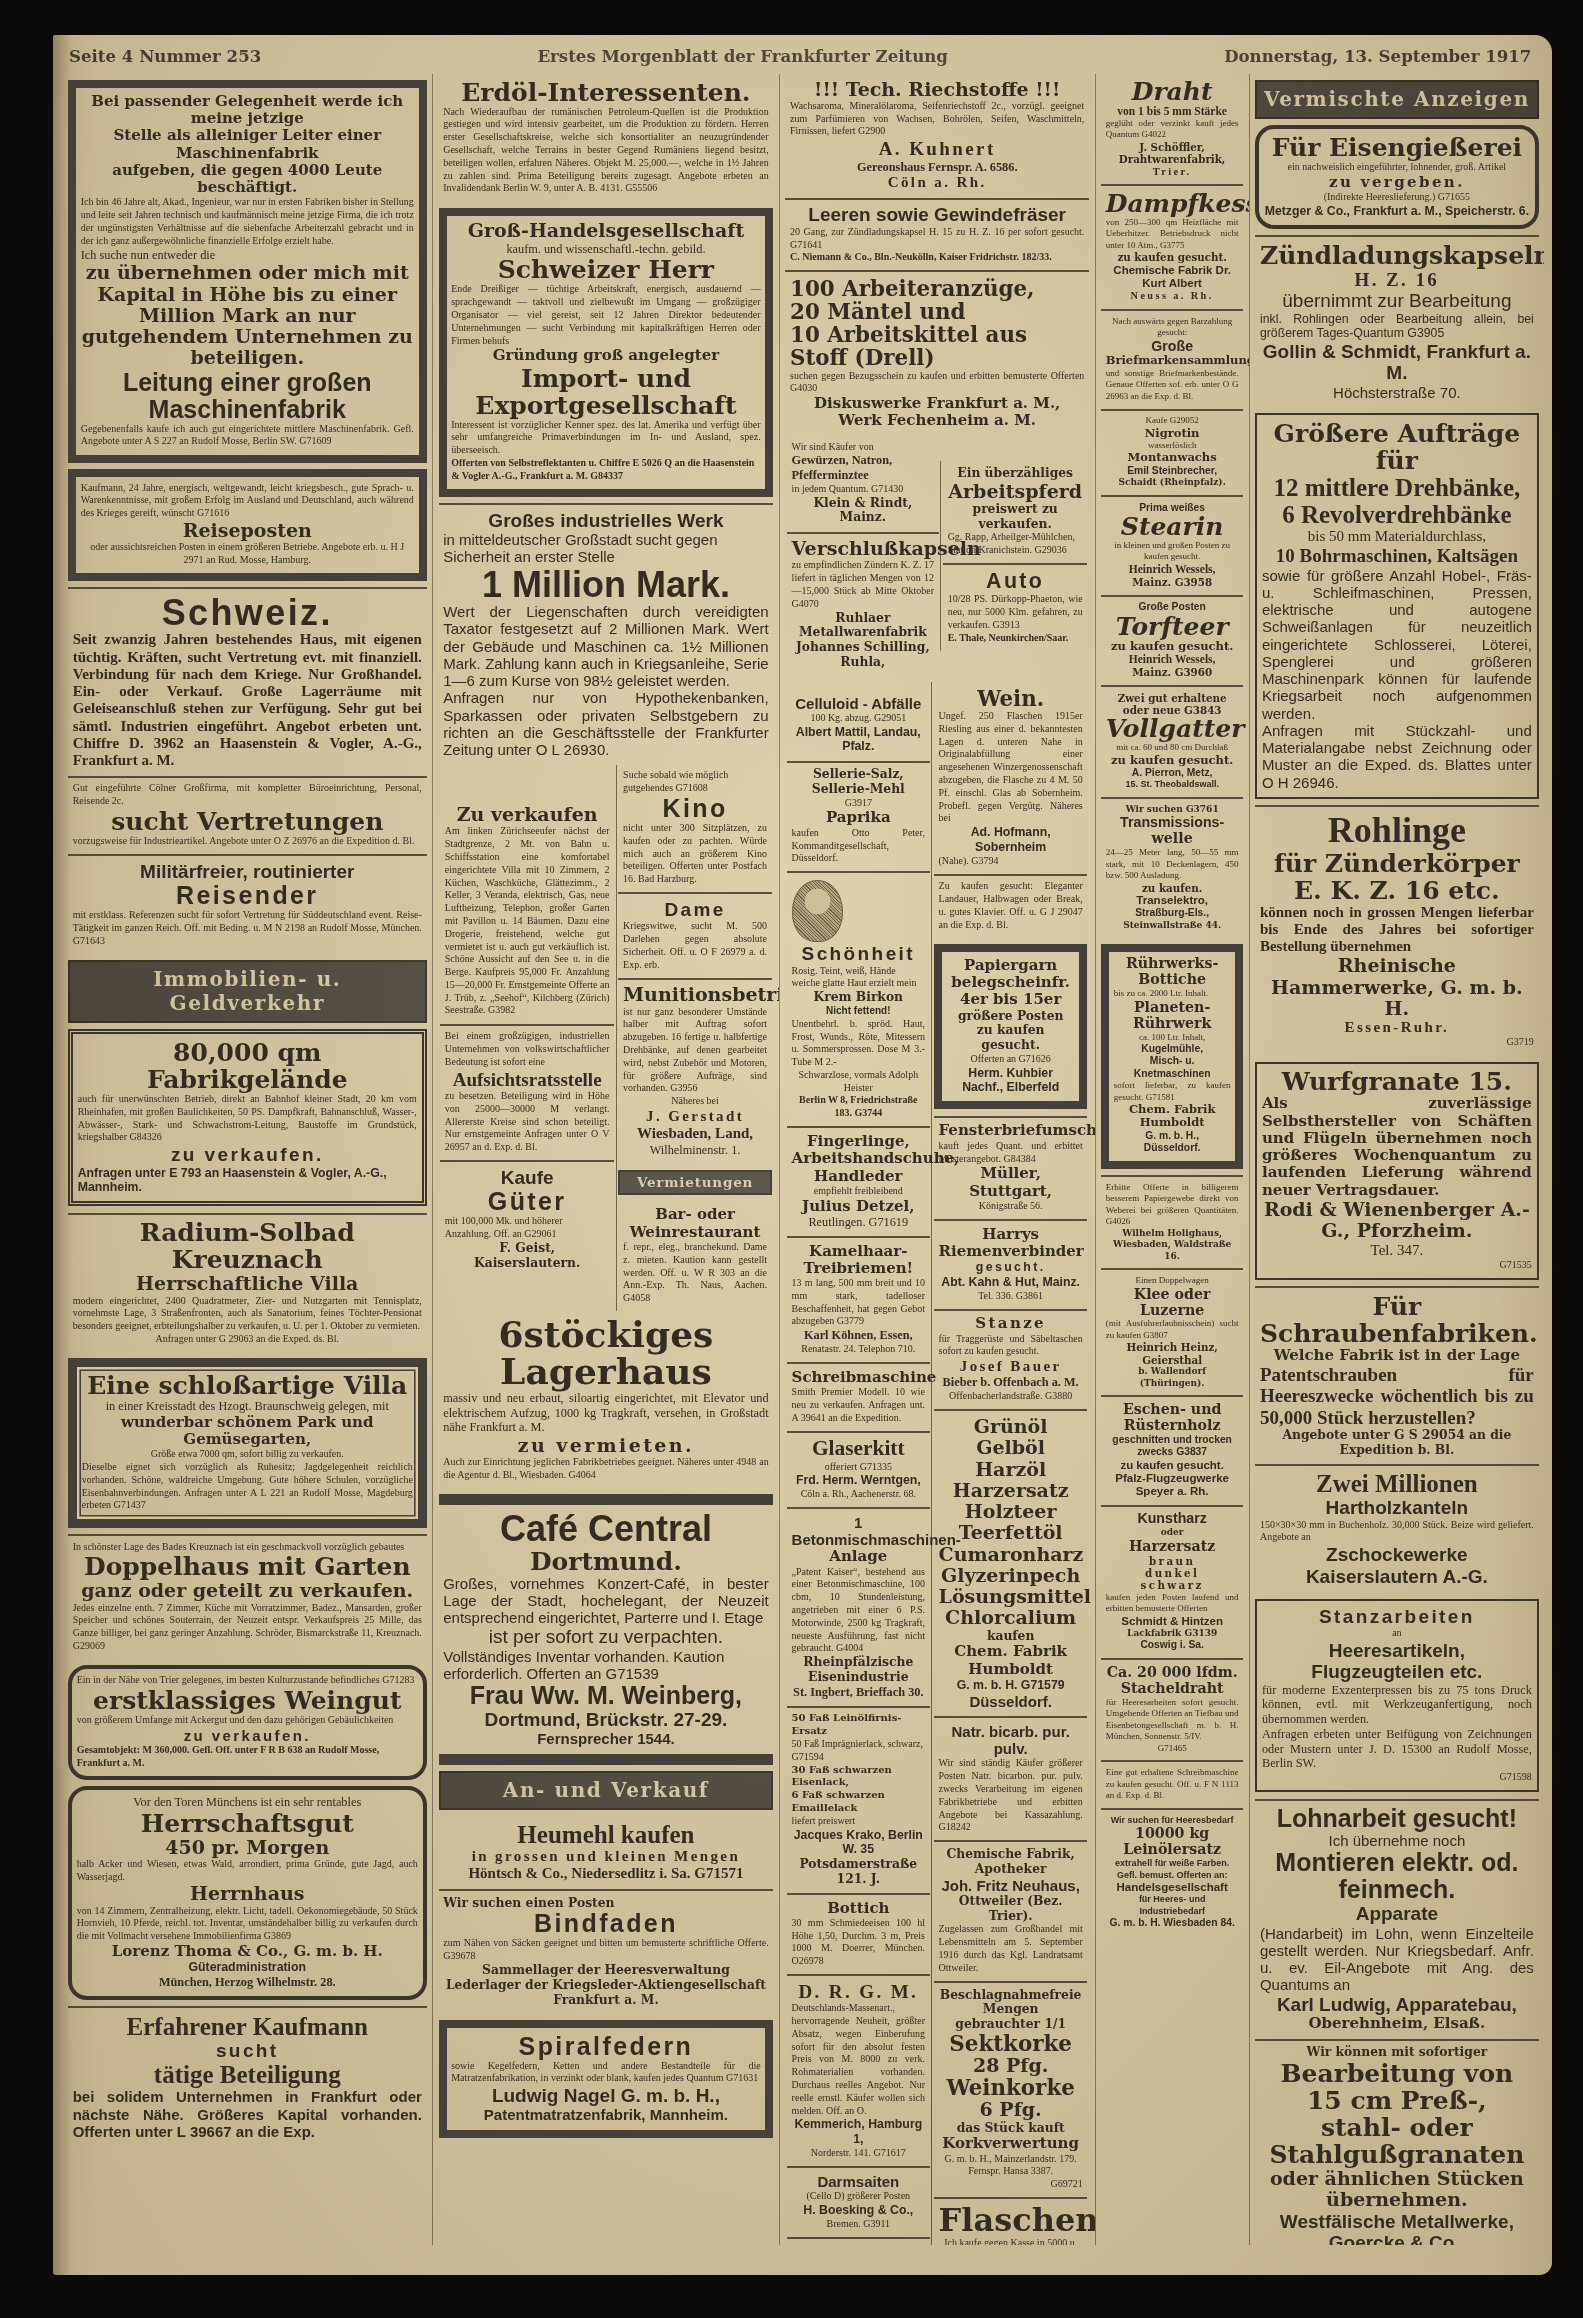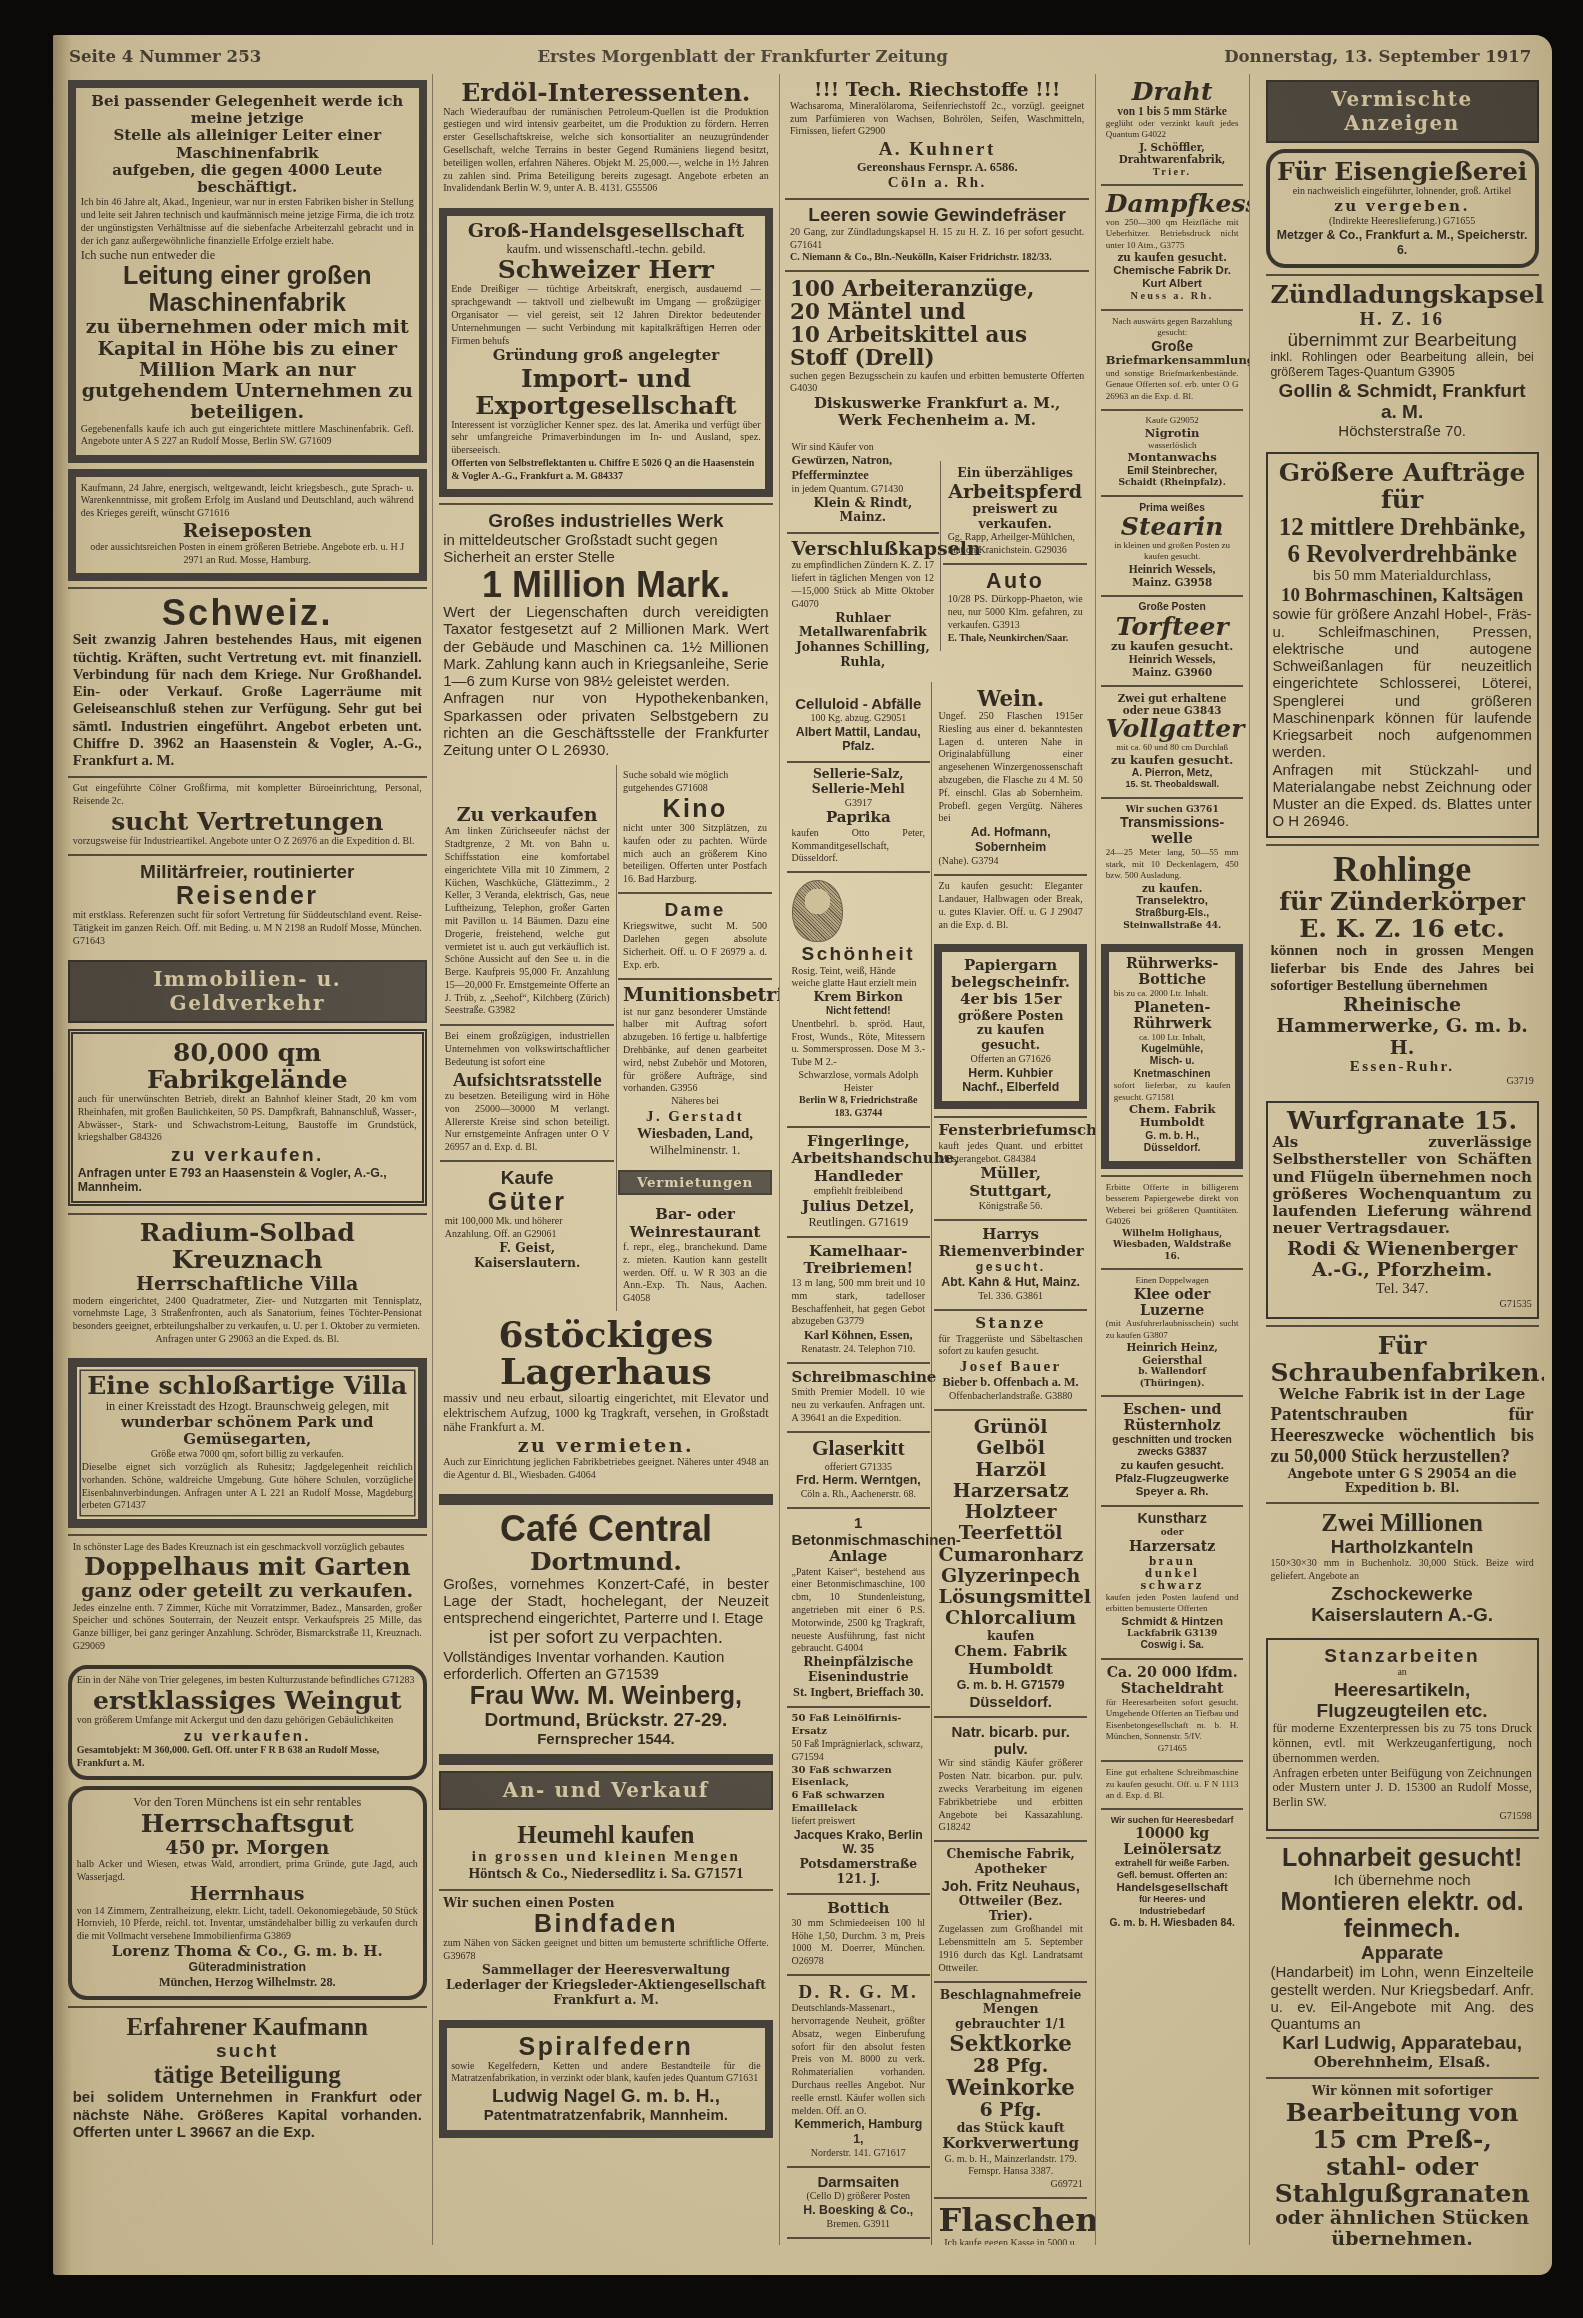--- a/index.html
+++ b/index.html
@@ -13,21 +13,21 @@
   #masthead{display:flex;justify-content:space-between;align-items:baseline;
     padding:11px 20.6px 1.6px 16px;font-family:"DejaVu Serif",serif;font-weight:bold;
     font-size:16.6px;color:#3a332a;}
   #cols{display:flex;align-items:stretch;padding:6.3px 8px 0 9.5px;height:2171px;overflow:hidden;}
   .col{overflow:hidden;padding:0 5.5px;min-width:0;}
   .col+.col{border-left:1.6px solid rgba(58,50,40,.6);}
   .col:nth-child(1){flex:0 0 24.2%;}
   .col:nth-child(2){flex:0 0 22.6%;}
   .col:nth-child(3){flex:0 0 20.5%;}
   .col:nth-child(4){flex:0 0 9.6%;}
-  .col:nth-child(5){flex:1 1 auto;padding-left:16px;}
+  .col:nth-child(5){flex:1 1 auto;}
 
   .ad{padding:4.7px 4.7px 6.3px;position:relative;}
   :where(.col > .ad + .ad, .sub > .ad + .ad){border-top:2px solid rgba(55,47,36,.8);}
   .ad.f-heavy{border:8px solid #45403a;margin:6.3px 0;}
   .ad.f-double{border:5.5px double #3a352d;margin:6.3px 0;}
   .ad.f-thin{border:2.4px solid #3a352d;margin:6.3px 0;}
   .ad.f-round{border:4.7px solid #3a352d;border-radius:19px;margin:6.3px 0;}
   .ad.f-ornate{border:9.5px solid #45403a;margin:6.3px 0;
     box-shadow:inset 0 0 0 2.4px #d6c7a0, inset 0 0 0 4px #45403a;}
   .ad.bars{border-top:11px solid #45403a;border-bottom:11px solid #45403a;margin:6.3px 0;}
@@ -82,22 +82,22 @@
     <span>Donnerstag, 13. September 1917</span>
   </div>
   <div id="cols">
       <div class="col">
         <div class="ad f-heavy">
           <div class="ln md fr c">Bei passender Gelegenheit werde ich meine jetzige</div>
           <div class="ln md fr c">Stelle als alleiniger Leiter einer Maschinenfabrik</div>
           <div class="ln md fr c">aufgeben, die gegen 4000 Leute beschäftigt.</div>
           <div class="ln xs sf j">Ich bin 46 Jahre alt, Akad., Ingenieur, war nur in ersten Fabriken bisher in Stellung und leite seit Jahren technisch und kaufmännisch meine jetzige Firma, die ich trotz der ungünstigsten Verhältnisse auf die siebenfache Arbeiterzahl gebracht und in der ich ganz außergewöhnliche finanzielle Erfolge erzielt habe.</div>
           <div class="ln sm sf">Ich suche nun entweder die</div>
+          <div class="ln lg fr c">zu übernehmen oder mich mit Kapital in Höhe bis zu einer Million Mark an nur gutgehendem Unternehmen zu beteiligen.</div>
           <div class="ln xl ss b c">Leitung einer großen Maschinenfabrik</div>
-          <div class="ln lg fr c">zu übernehmen oder mich mit Kapital in Höhe bis zu einer Million Mark an nur gutgehendem Unternehmen zu beteiligen.</div>
           <div class="ln xs sf j">Gegebenenfalls kaufe ich auch gut eingerichtete mittlere Maschinenfabrik. Gefl. Angebote unter A S 227 an Rudolf Mosse, Berlin SW.  G71609</div>
         </div>
         <div class="ad f-heavy">
           <div class="ln xs sf j">Kaufmann, 24 Jahre, energisch, weltgewandt, leicht kriegsbesch., gute Sprach- u. Warenkenntnisse, mit großem Erfolg im Ausland und Deutschland, auch während des Krieges gereift, wünscht  G71616</div>
           <div class="ln lg fr c">Reiseposten</div>
           <div class="ln xs sf c">oder aussichtsreichen Posten in einem größeren Betriebe. Angebote erb. u. H J 2971 an Rud. Mosse, Hamburg.</div>
         </div>
         <div class="ad">
           <div class="ln xxl ss b c sp">Schweiz.</div>
           <div class="ln md sf b j">Seit zwanzig Jahren bestehendes Haus, mit eigenen tüchtig. Kräften, sucht Vertretung evt. mit finanziell. Verbindung für nach dem Kriege. Nur Großhandel. Ein- oder Verkauf. Große Lagerräume mit Geleiseanschluß stehen zur Verfügung. Sehr gut bei sämtl. Industrien eingeführt. Angebot erbeten unt. Chiffre D. 3962 an Haasenstein &amp; Vogler, A.-G., Frankfurt a. M.</div>

